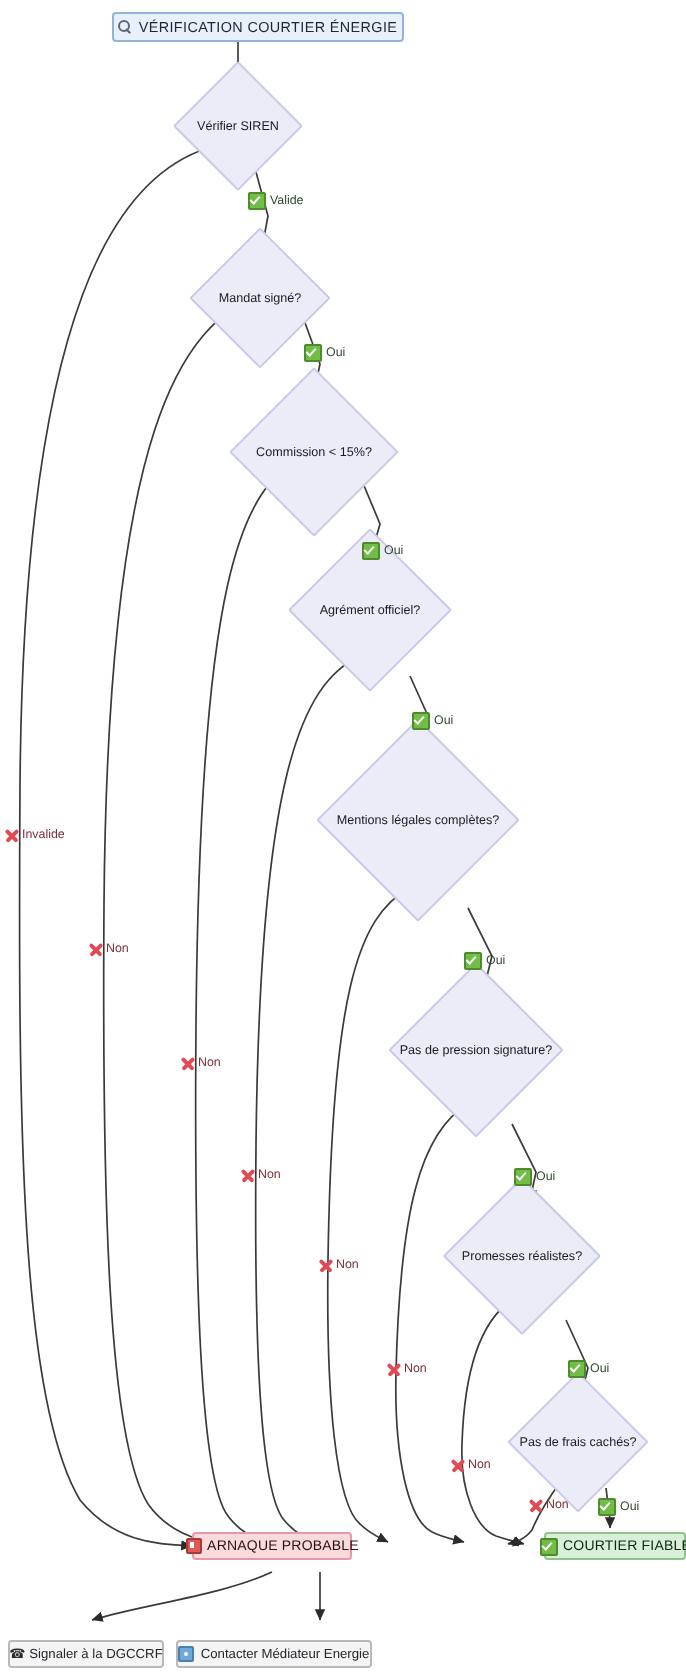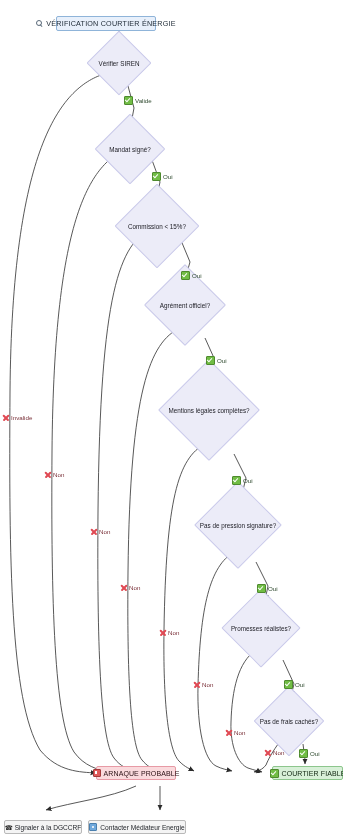--- a/index.html
+++ b/index.html
@@ -147,21 +147,21 @@
 
       <path d="M256,650 C238,662 232,690 231,722 C230,746 238,764 248,768 C254,770 258,771 262,772"></path>
 
       <path d="M281,740 C272,752 268,760 266,765 C262,770 258,771 254,772"></path>
 
       <path d="M136,786 C110,798 72,802 46,810"></path>
       <path d="M160,786 L160,810"></path>
     </g>
   </svg>
 
-  <div class="node titlebox" style="left:56px;top:16px;width:100px;height:15px;">
+  <div class="node titlebox" style="left:56px;top:6px;width:146px;height:15px;">
     <span class="ic ic-search"></span>
     <span>VÉRIFICATION COURTIER ÉNERGIE</span>
   </div>
 
   <div class="node diamond" style="left:96px;top:40px;width:46px;height:46px;"></div>
   <div class="dlabel" style="left:89px;top:56px;width:60px;height:14px;">Vérifier SIREN</div>
 
   <div class="node diamond" style="left:105px;top:124px;width:50px;height:50px;"></div>
   <div class="dlabel" style="left:97px;top:142px;width:66px;height:14px;">Mandat signé?</div>
 

